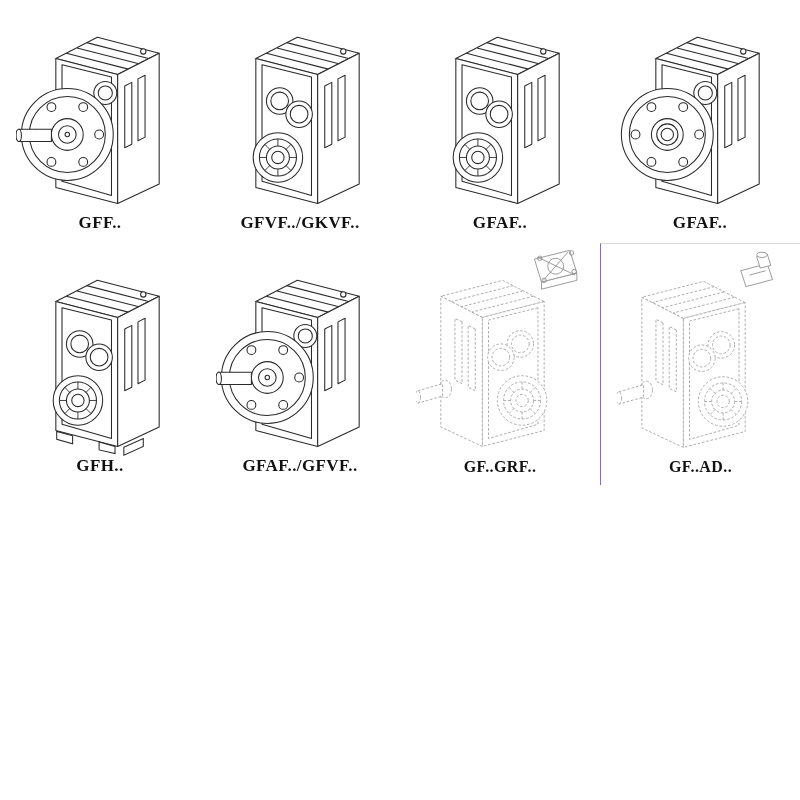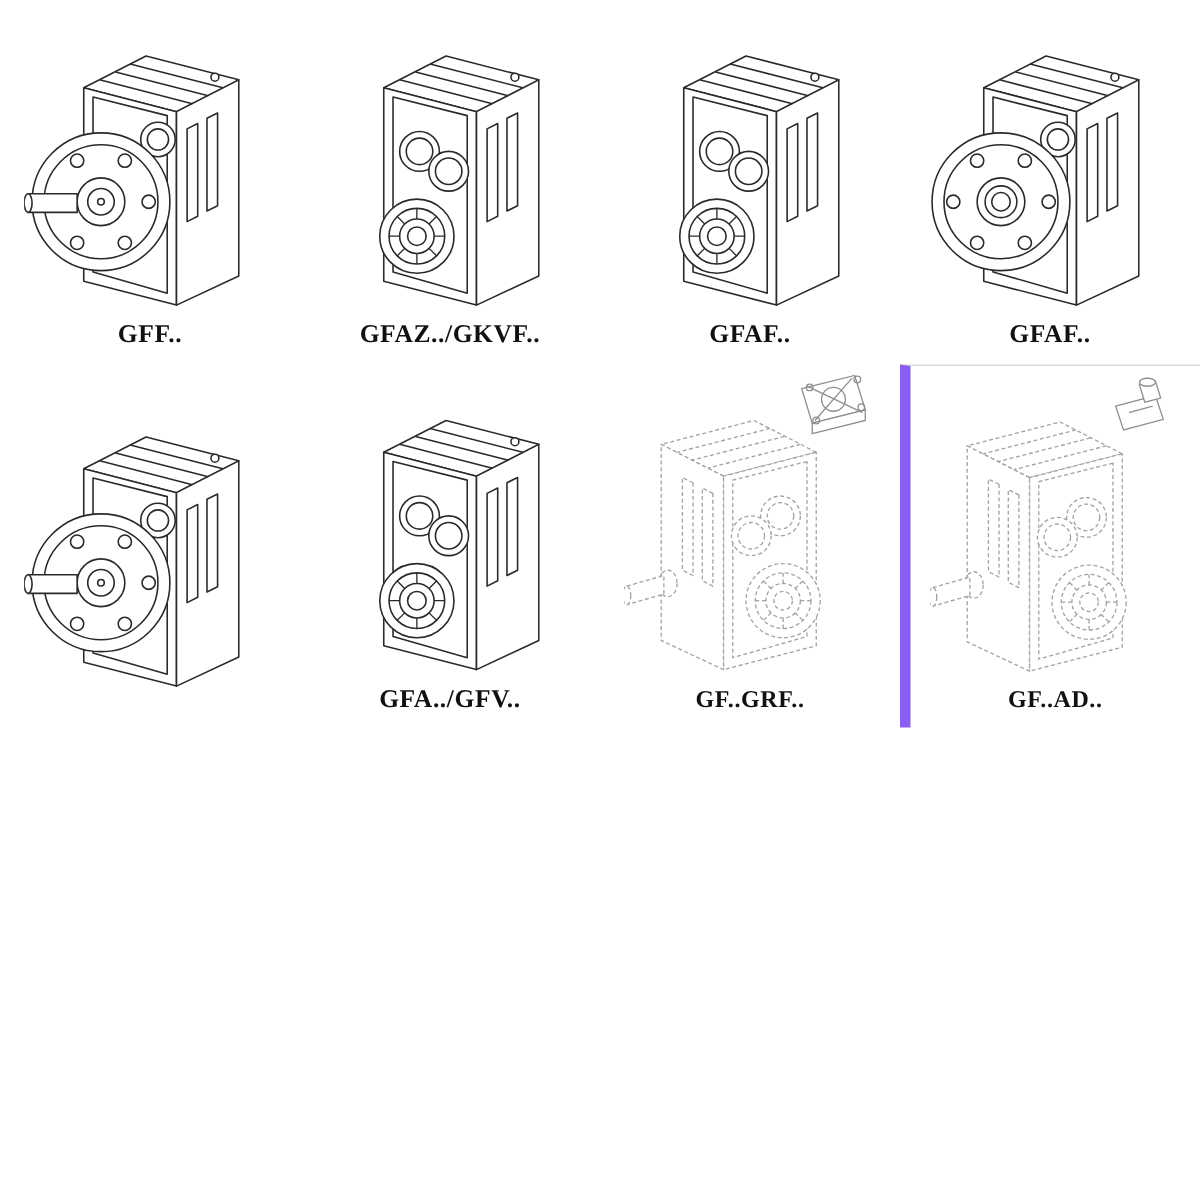--- a/index.html
+++ b/index.html
@@ -3,21 +3,21 @@
 <meta charset="utf-8">
 <style>
   html,body{margin:0;padding:0;background:#fff;}
   body{width:800px;height:800px;overflow:hidden;font-family:"Liberation Serif",serif;}
   .catalog{display:grid;width:800px;height:676px;grid-template-columns:repeat(4,1fr);grid-template-rows:repeat(3,1fr);background:#fff;}
   figure.cell{margin:0;padding:2px 2px 6px;display:flex;flex-direction:column;align-items:center;justify-content:flex-end;}
   .drawing{flex:1;width:100%;display:flex;align-items:center;justify-content:center;}
   svg.art{width:176px;height:212px;}
   .label{font-weight:bold;font-size:17px;letter-spacing:.4px;color:#111;text-align:center;line-height:1.1;padding-bottom:4px;white-space:nowrap;}
   .lbl-lg .label{font-size:16px;}
-  .boxed{border-left:7px solid #8b5cf6;border-top:1px solid #d9d9d9;}
+  .boxed{border-left:1px solid #8b5cf6;border-top:1px solid #d9d9d9;}
   .defs-holder{position:absolute;width:0;height:0;overflow:hidden;}
 </style>
 </head>
 <body>
 
 <svg class="defs-holder" aria-hidden="true">
   <defs>
 
     <g id="g-housing" stroke="#2a2a2a" stroke-width="1.2" fill="none" stroke-linejoin="round">
       <polygon points="45,64 92,40 162,58 115,82" fill="#fff"></polygon>
@@ -222,61 +222,62 @@
     </div>
     <figcaption class="label">GFF..</figcaption>
   </figure>
 
   <figure class="cell">
     <div class="drawing">
       <svg class="art" viewBox="0 0 190 240">
           <use href="#sym-bore"></use>
         </svg>
     </div>
-    <figcaption class="label">GFAZ../GKVF..</figcaption>
+    <figcaption class="label">GFVF../GKVF..</figcaption>
   </figure>
 
   <figure class="cell">
     <div class="drawing">
       <svg class="art" viewBox="0 0 190 240">
           <use href="#sym-bore"></use>
         </svg>
     </div>
     <figcaption class="label">GFAF..</figcaption>
   </figure>
 
   <figure class="cell">
     <div class="drawing">
       <svg class="art" viewBox="0 0 190 240">
           <use href="#sym-flange-hollow"></use>
         </svg>
     </div>
     <figcaption class="label">GFAF..</figcaption>
   </figure>
 
+  <figure class="cell">
+    <div class="drawing">
+      <svg class="art" viewBox="0 0 190 240">
+          <use href="#sym-bore-feet"></use>
+        </svg>
+    </div>
+    <figcaption class="label">GFH..</figcaption>
+  </figure>
 
 
 
 
   <figure class="cell">
     <div class="drawing">
       <svg class="art" viewBox="0 0 190 240">
           <use href="#sym-flange-shaft"></use>
         </svg>
     </div>
-  </figure>
-
-  <figure class="cell">
-    <div class="drawing">
-      <svg class="art" viewBox="0 0 190 240">
-          <use href="#sym-bore"></use>
-        </svg>
-    </div>
-    <figcaption class="label">GFA../GFV..</figcaption>
-  </figure>
+    <figcaption class="label">GFAF../GFVF..</figcaption>
+  </figure>
+
 
   <figure class="cell lbl-lg">
     <div class="drawing">
       <svg class="art" viewBox="0 0 190 240">
           <use href="#sym-dashed-grf"></use>
         </svg>
     </div>
     <figcaption class="label">GF..GRF..</figcaption>
   </figure>
 

